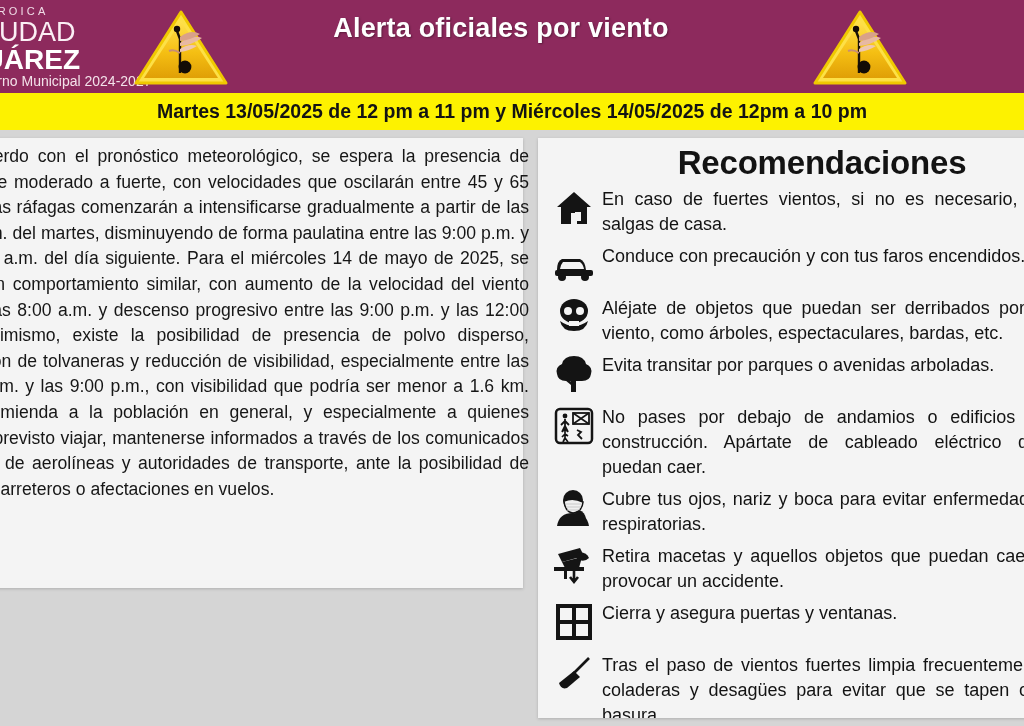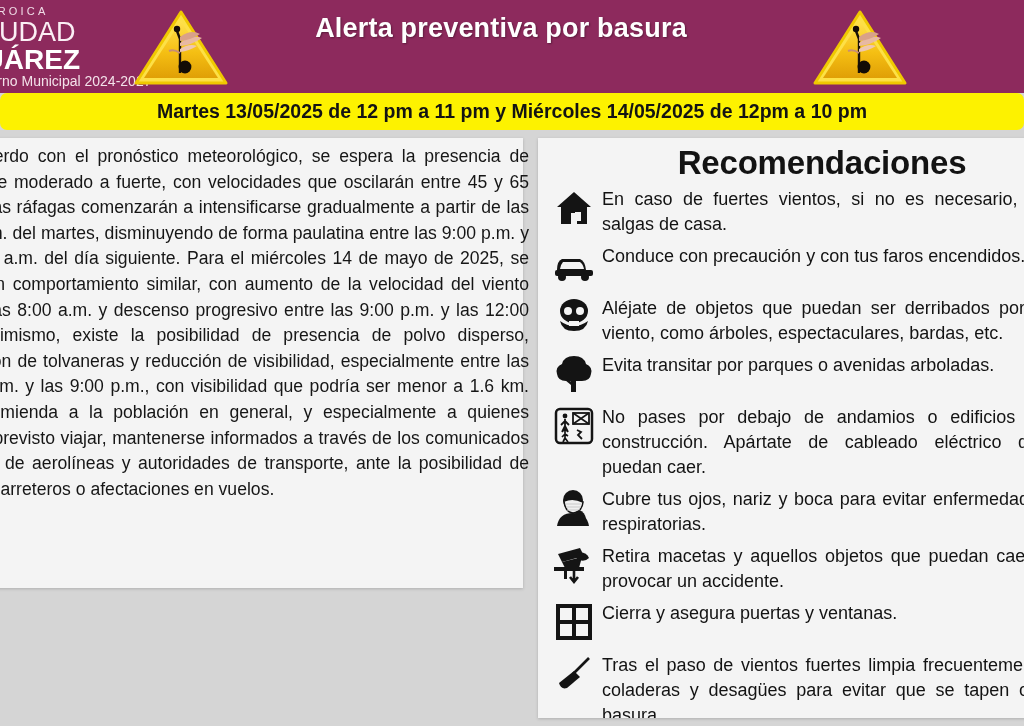--- a/index.html
+++ b/index.html
@@ -48,21 +48,21 @@
     text-shadow:1px 1px 2px rgba(0,0,0,.35);
   }
   .title-block .t2{
     font-size:27px;font-weight:bold;letter-spacing:.2px;line-height:34px;
     text-shadow:1px 1px 2px rgba(0,0,0,.35);
   }
   
   .datebar{
     position:absolute;left:0;top:93px;width:1024px;height:37px;
     background:#fdf200;
-    display:flex;align-items:center;justify-content:center;border-radius:7px;
+    display:flex;align-items:center;justify-content:center;
   }
   .datebar span{
     font-size:19.5px;font-weight:bold;color:#131313;white-space:nowrap;
   }
   
   .stage{position:absolute;left:0;top:130px;width:1024px;height:596px;}
   .card{
     position:absolute;background:#f4f4f4;
     box-shadow:0 1px 3px rgba(0,0,0,.18);
   }
@@ -132,21 +132,21 @@
       <path d="M47 34 q 12 -9 22 -5 q -10 7 -22 8 Z" fill="#e8b9a3"></path>
       <path d="M47 28 q 11 -8 20 -3 q -9 6 -20 7 Z" fill="#d9a189"></path>
       <path d="M47 40 q 9 -6 17 -3 q -8 5 -17 6 Z" fill="#eec7b2"></path>
       <path d="M47 44 q -6 -4 -11 -2" stroke="#c98e74" stroke-width="2" fill="none"></path>
       <circle cx="44" cy="20" r="3.2" fill="#120c06"></circle>
       <circle cx="52" cy="58" r="6.4" fill="#120c06"></circle>
     </svg>
   </div>
 
   <div class="title-block">
-    <div class="t2">Alerta preventiva por basura</div>
+    <div class="t2">Alerta oficiales por viento</div>
   </div>
 
   <div class="tri-wrap tri-right">
     <svg width="96" height="78" viewBox="0 0 96 78">
       <path d="M48 3 L93 74 L3 74 Z" fill="#fde047" stroke="#f0c800" stroke-width="3" stroke-linejoin="round"></path>
       <path d="M48 12 L85 69 L11 69 Z" fill="url(#gtri)"></path>
       <path d="M47 64 L47 30 L44 22" stroke="#1a1208" stroke-width="2.4" fill="none"></path>
       <path d="M47 34 q 12 -9 22 -5 q -10 7 -22 8 Z" fill="#e8b9a3"></path>
       <path d="M47 28 q 11 -8 20 -3 q -9 6 -20 7 Z" fill="#d9a189"></path>
       <path d="M47 40 q 9 -6 17 -3 q -8 5 -17 6 Z" fill="#eec7b2"></path>

